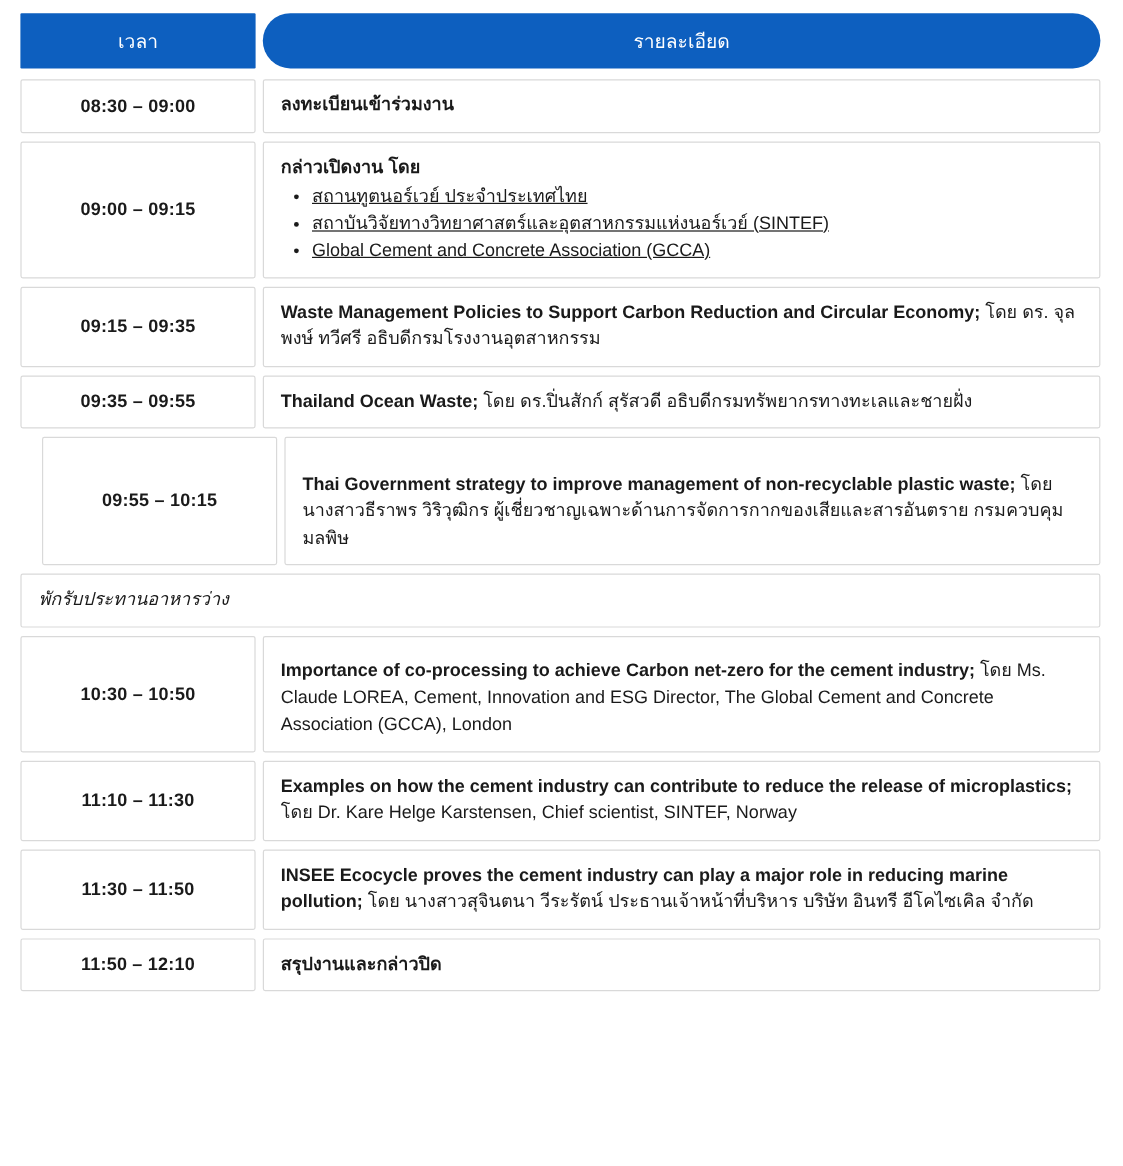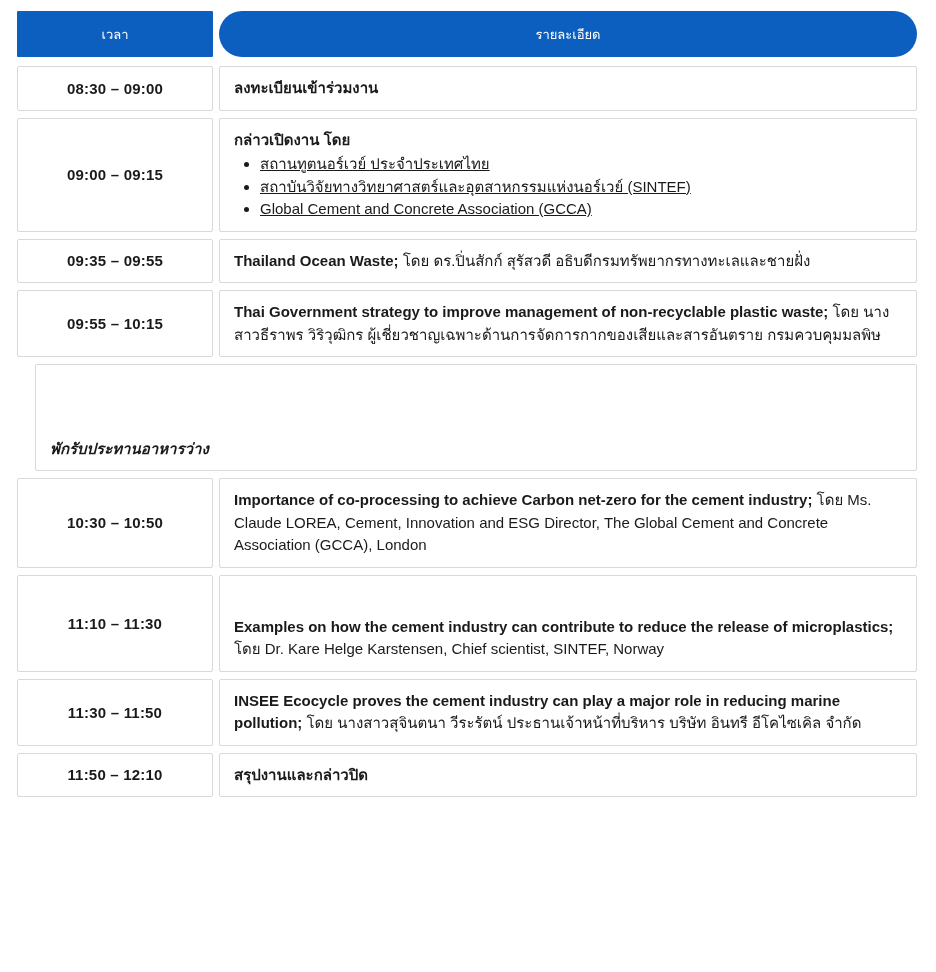--- a/index.html
+++ b/index.html
@@ -21,21 +21,21 @@
     display: flex;
     gap: 6px;
     margin-bottom: 9px;
   }
   .hcell {
     height: 46px;
     display: flex;
     align-items: center;
     justify-content: center;
     color: #ffffff;
-    font-size: 13px;
+    font-size: 16px;
     border-radius: 1px;
     text-align: center;
   }
   .hcell.time { flex: 0 0 196px; }
   .hcell.detail { flex: 1; border-radius: 23px; }
   .row {
     display: flex;
     gap: 6px;
     margin-bottom: 7px;
   }
@@ -59,21 +59,21 @@
     display: flex;
     align-items: flex-end;
     padding: 10px 14px;
     font-size: 15px;
     line-height: 1.5;
   }
   #rows .row:nth-child(5) { min-height: 107px; padding-left: 18px; }
   #rows .row:nth-child(7) { min-height: 97px; }
   .bold { font-weight: 700; }
   .regular { font-weight: 400; }
-  .italic { font-style: italic; font-weight: 700; }
+  .italic { font-style: italic; font-weight: 400; }
   ul.bullets {
     margin: 2px 0 0 0;
     padding-left: 26px;
   }
   ul.bullets li { margin: 0; text-decoration: underline; }
 </style>
 </head>
 <body>
 
 <div class="page">
@@ -90,20 +90,26 @@
           </div>
         </div>
         <div class="row">
           <div class="cell time">09:00 – 09:15</div>
           <div class="cell detail">
             <div><span class="bold">กล่าวเปิดงาน โดย</span><ul class="bullets">
                 <li>สถานทูตนอร์เวย์ ประจำประเทศไทย</li>
                 <li>สถาบันวิจัยทางวิทยาศาสตร์และอุตสาหกรรมแห่งนอร์เวย์ (SINTEF)</li>
                 <li>Global Cement and Concrete Association (GCCA)</li>
               </ul></div>
+          </div>
+        </div>
+        <div class="row">
+          <div class="cell time">09:15 – 09:35</div>
+          <div class="cell detail">
+            <div><span class="bold">Waste Management Policies to Support Carbon Reduction and Circular  Economy;</span><span class="regular"> โดย ดร. จุลพงษ์ ทวีศรี อธิบดีกรมโรงงานอุตสาหกรรม</span></div>
           </div>
         </div>
         <div class="row">
           <div class="cell time">09:35 – 09:55</div>
           <div class="cell detail">
             <div><span class="bold">Thailand Ocean Waste;</span><span class="regular"> โดย ดร.ปิ่นสักก์  สุรัสวดี อธิบดีกรมทรัพยากรทางทะเลและชายฝั่ง</span></div>
           </div>
         </div>
         <div class="row">
           <div class="cell time">09:55 – 10:15</div>

